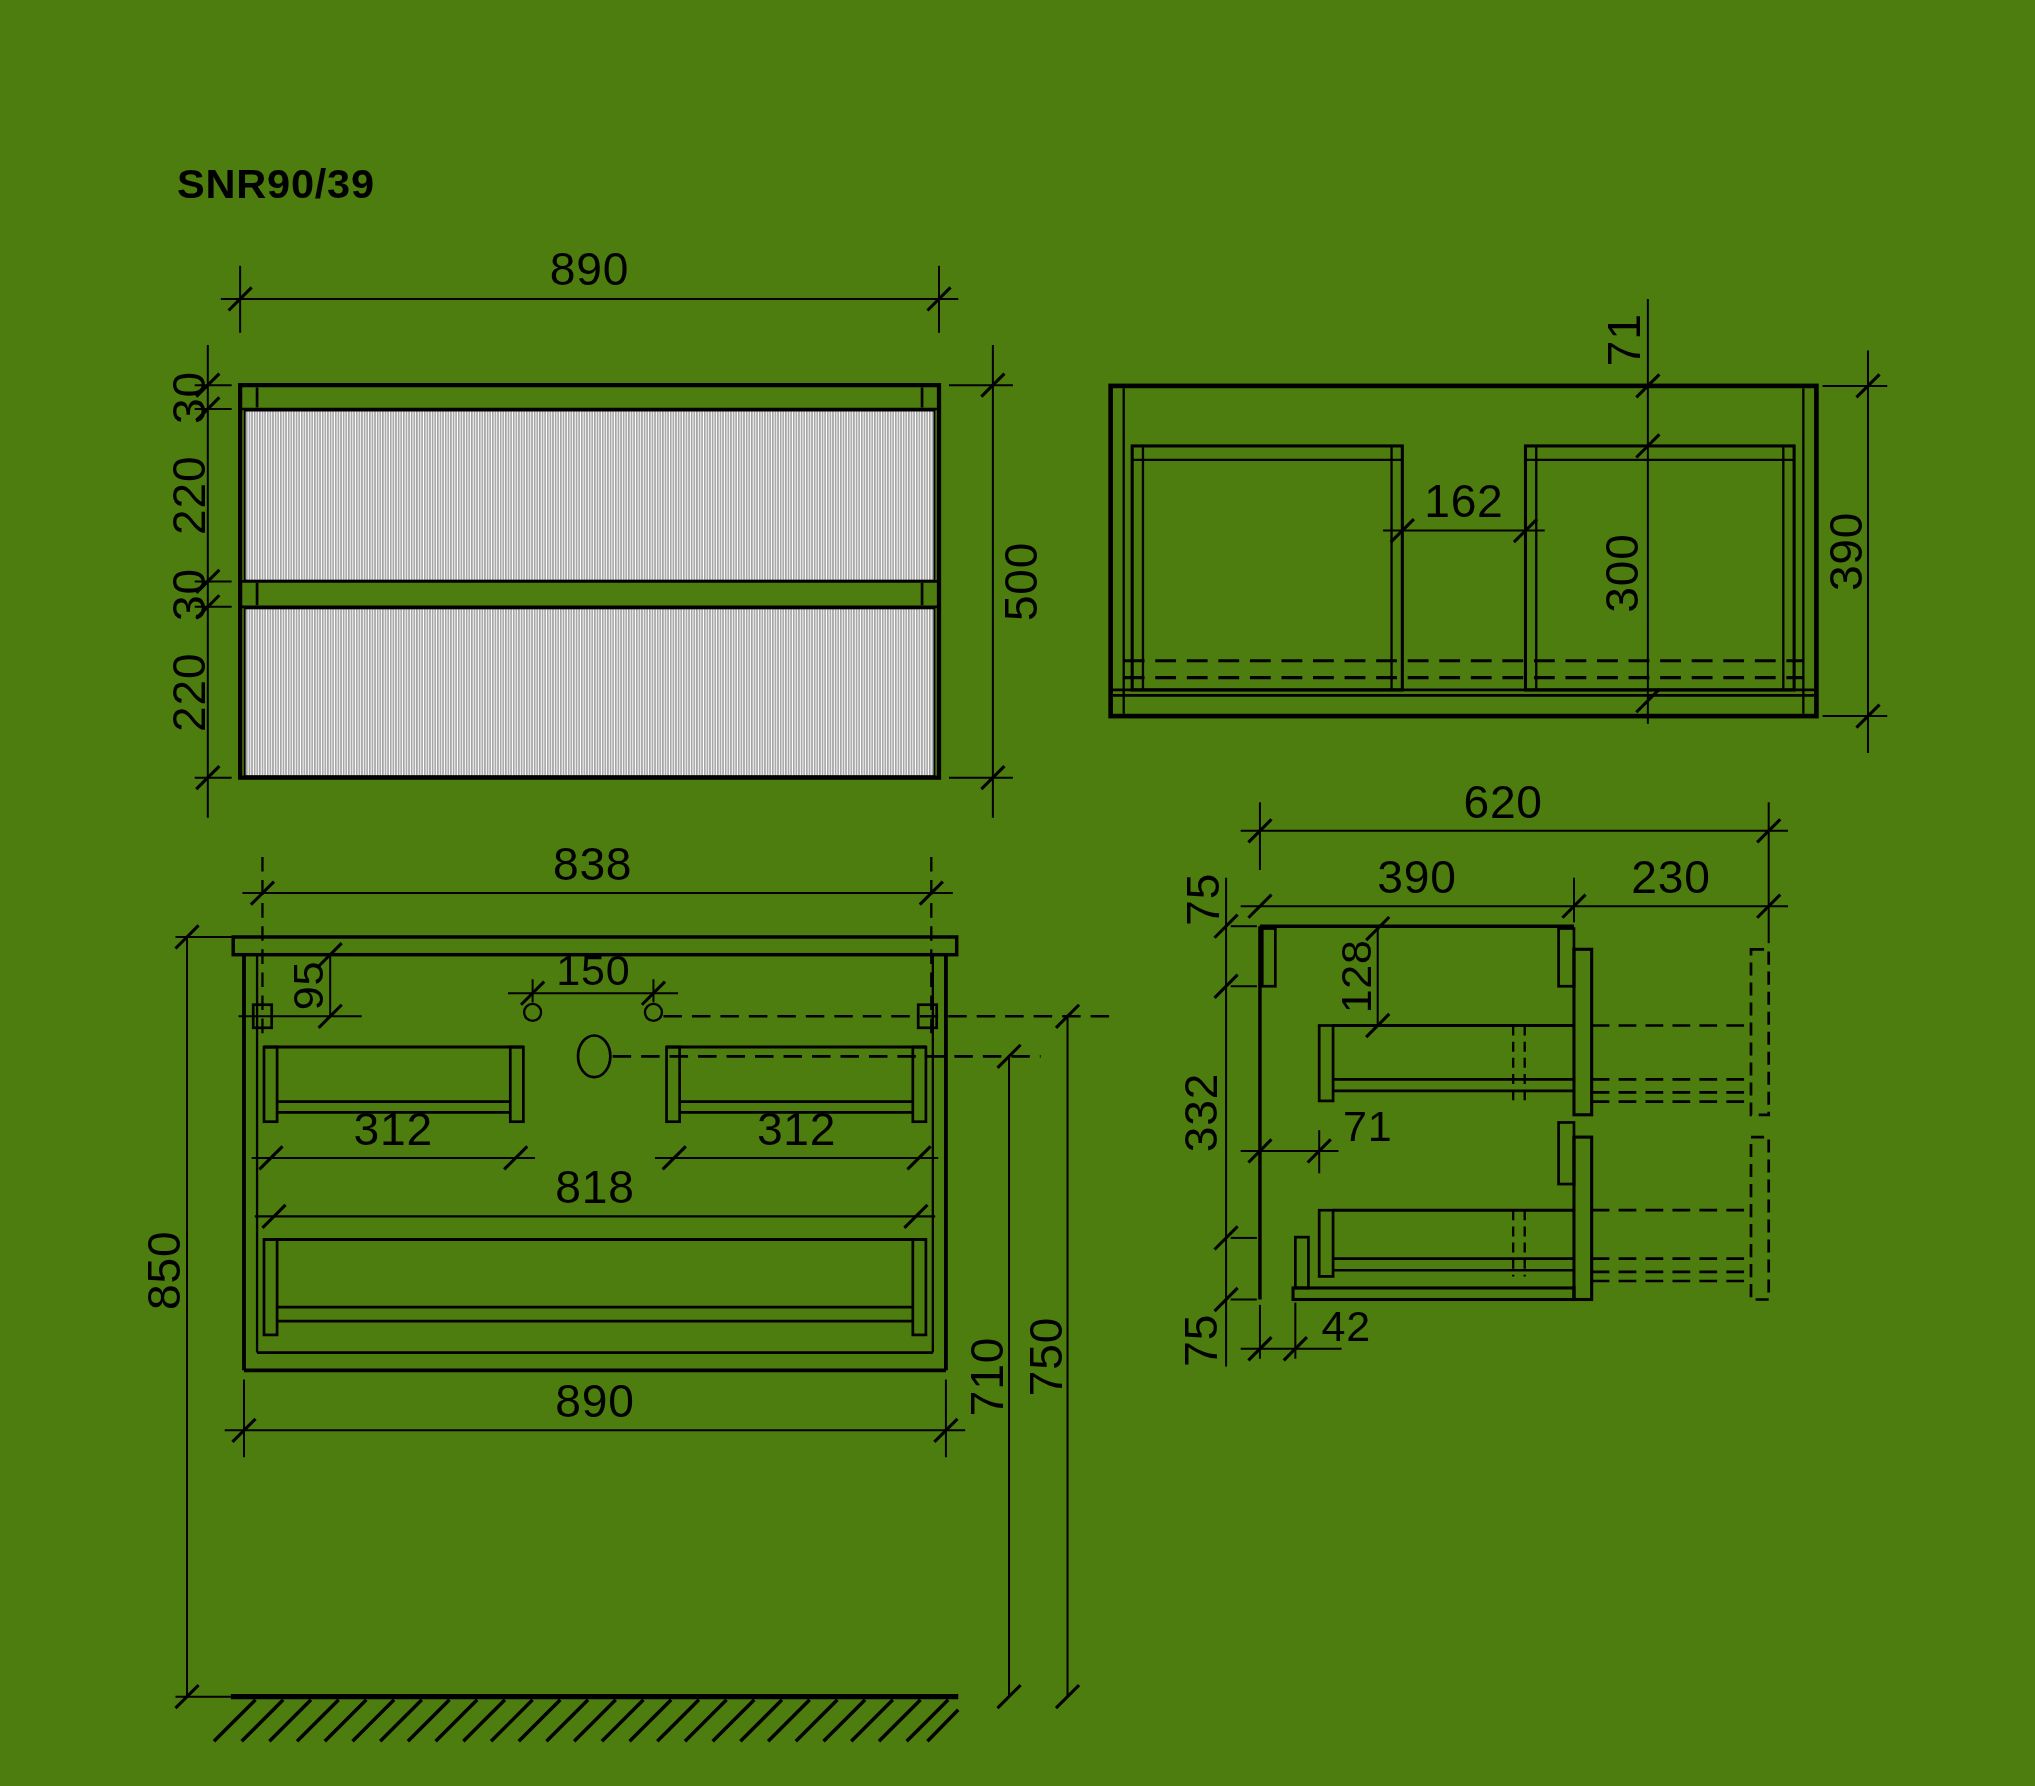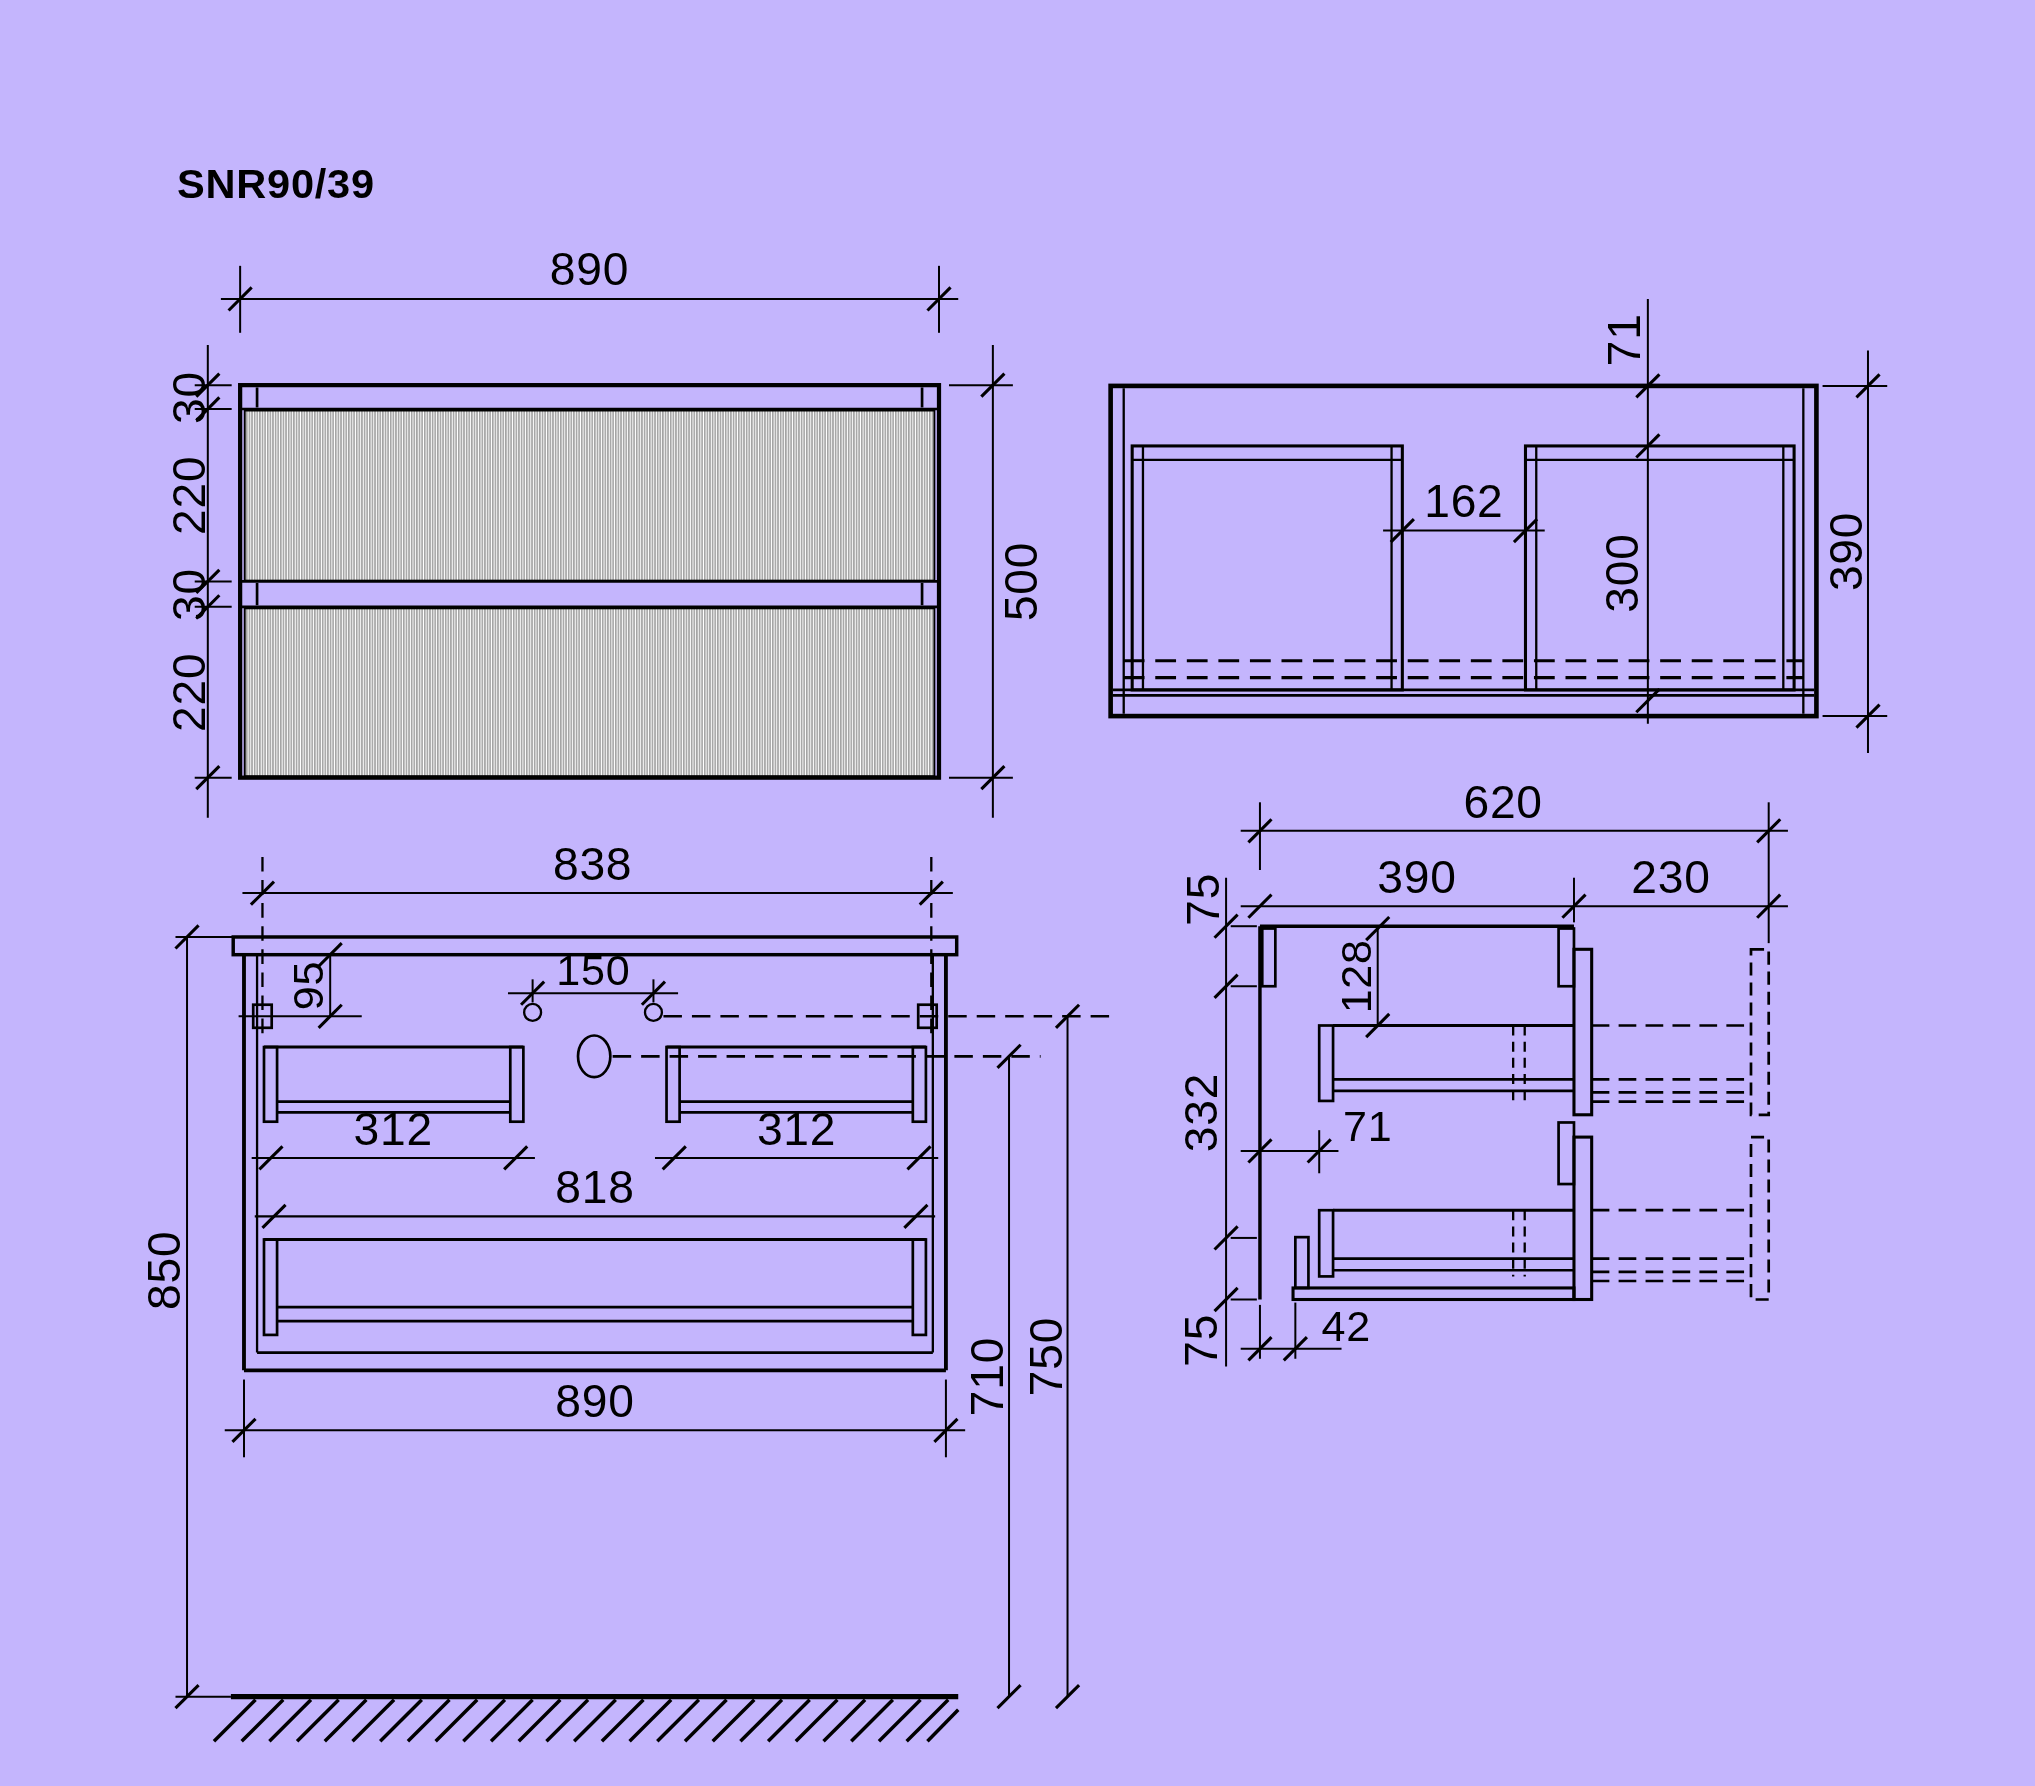--- a/index.html
+++ b/index.html
@@ -1,16 +1,16 @@
 <!DOCTYPE html>
 <html style="font-size:12.3px"><head>
 <meta charset="utf-8">
 <style>
   html,body{margin:0;padding:0;background:#ffffff;}
-  .sheet{position:relative;width:2035px;height:1787px;background:#c4b5fd;overflow:hidden;
+  .sheet{position:relative;width:2035px;height:1787px;background:#4d7c0f;overflow:hidden;
          font-family:"Liberation Sans", "DejaVu Sans", sans-serif;}
   svg{position:absolute;left:0;top:0;}
   .ln{stroke:#000;fill:none;}
   .dim{stroke:#000;stroke-width:2.6;fill:none;}
   .tick{stroke:#000;stroke-width:4;fill:none;}
   .dimtxt{fill:#000;font-size:60px;letter-spacing:1px;}
   .dimtxt-s{fill:#000;font-size:56px;letter-spacing:1px;}
   .title-txt{fill:#000;font-size:54px;font-weight:700;letter-spacing:1px;}
   text{dominant-baseline:central;}
 </style>

